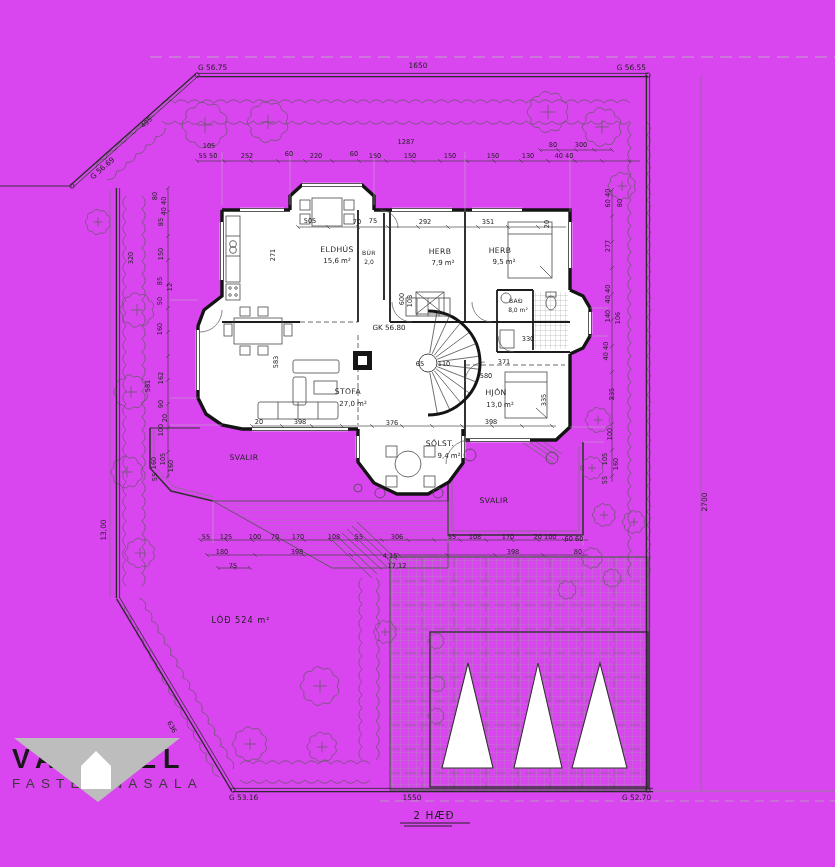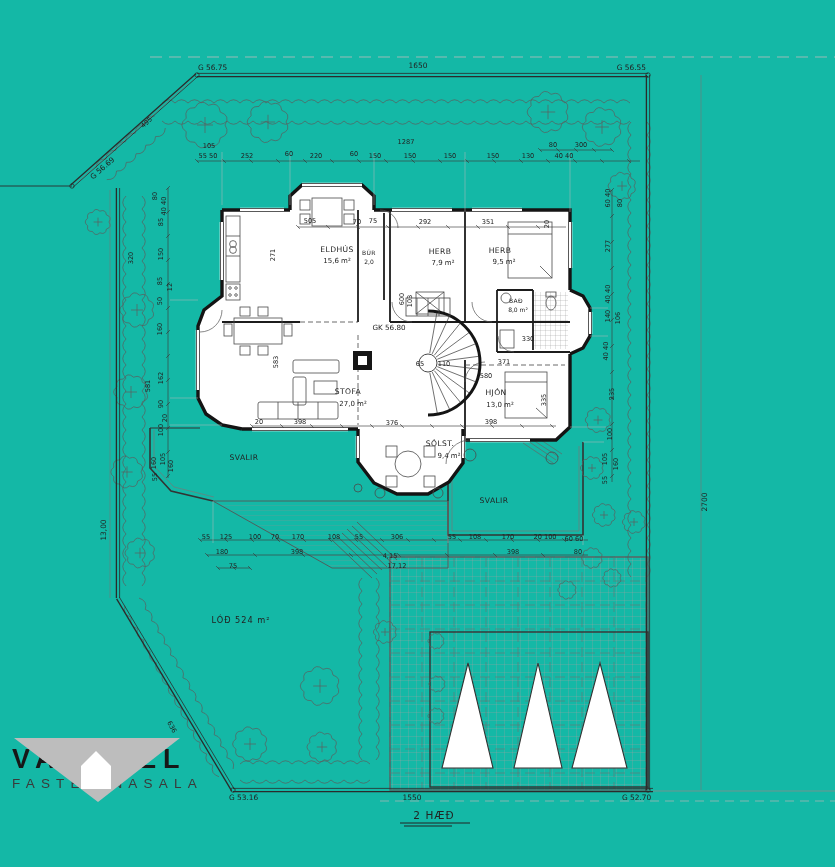--- a/index.html
+++ b/index.html
@@ -1,16 +1,16 @@
 <!DOCTYPE html>
 <html><head>
 <meta charset="utf-8">
 <style>
   html,body{margin:0;padding:0;background:#e8e8e8;}
-  .page{position:relative;width:835px;height:867px;background:#14b8a6;overflow:hidden;
+  .page{position:relative;width:835px;height:867px;background:#d946ef;overflow:hidden;
         font-family:"DejaVu Sans",sans-serif;}
   svg{position:absolute;left:0;top:0;}
   svg text{fill:#222;font-family:"DejaVu Sans",sans-serif;}
   .d{font-size:6.6px;}
   .dm{text-anchor:middle;}
   .room{font-size:7.6px;text-anchor:middle;letter-spacing:.4px;}
   .room2{font-size:7px;text-anchor:middle;}
   .small{font-size:6px;}
   .corner{font-size:7.4px;}
   .bnd{font-size:7.4px;}

